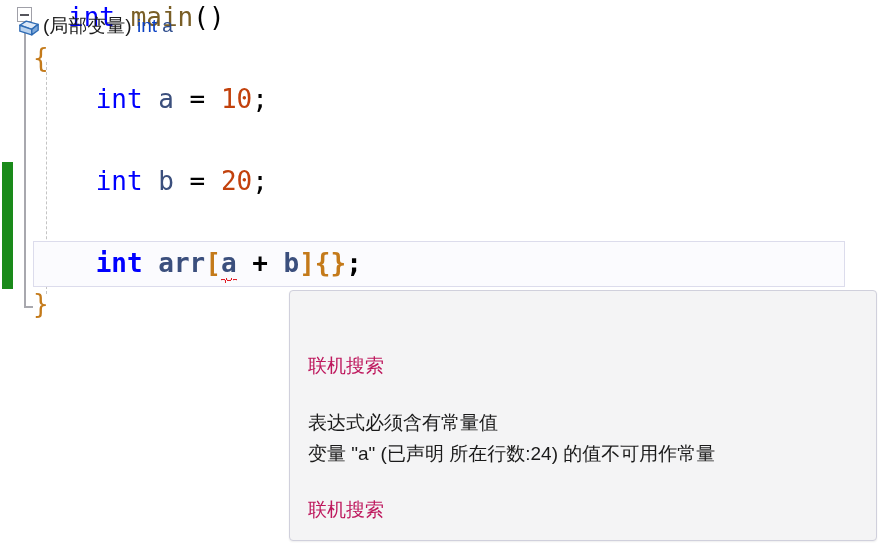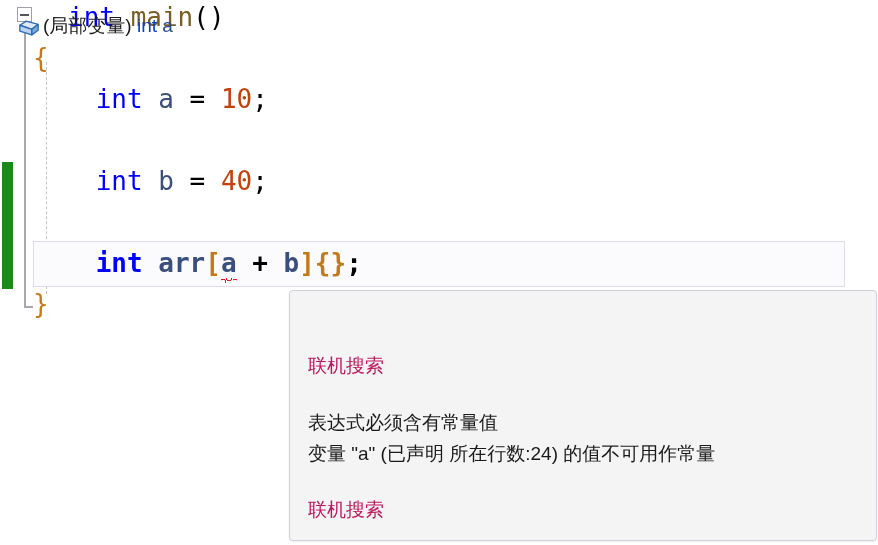--- a/index.html
+++ b/index.html
@@ -220,21 +220,21 @@
   <div class="current-line"></div>
 
   <div class="code-layer">
 
     <div class="code-line ln1"><span class="kw">int</span><span class="punc"> </span><span class="fn">main</span><span class="punc">()</span></div>
 
     <div class="code-line ln2"><span class="br-orange">{</span></div>
 
     <div class="code-line ln3"><span class="punc">    </span><span class="kw">int</span><span class="punc"> </span><span class="ident">a</span><span class="punc"> = </span><span class="num">10</span><span class="punc">;</span></div>
 
-    <div class="code-line ln4"><span class="punc">    </span><span class="kw">int</span><span class="punc"> </span><span class="ident">b</span><span class="punc"> = </span><span class="num">40</span><span class="punc">;</span></div>
+    <div class="code-line ln4"><span class="punc">    </span><span class="kw">int</span><span class="punc"> </span><span class="ident">b</span><span class="punc"> = </span><span class="num">20</span><span class="punc">;</span></div>
 
     <div class="code-line ln5"><span class="punc">    </span><span class="kw">int</span><span class="punc"> </span><span class="ident">arr</span><span class="br-orange">[</span><span class="ident squiggle">a</span><span class="punc"> + </span><span class="ident">b</span><span class="br-orange">]</span><span class="br-orange">{}</span><span class="punc">;</span></div>
 
     <div class="code-line ln6"><span class="br-orange">}</span></div>
 
   </div>
 </div>
 
 <div id="tooltip"></div>
 

